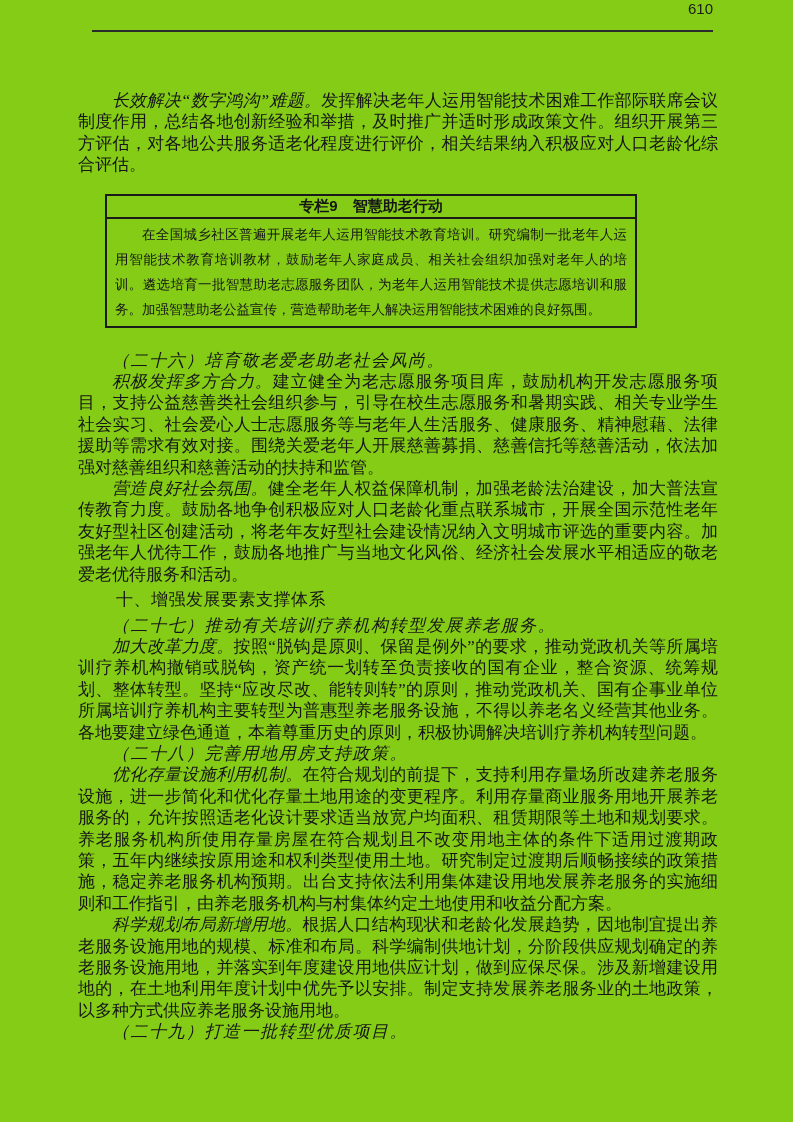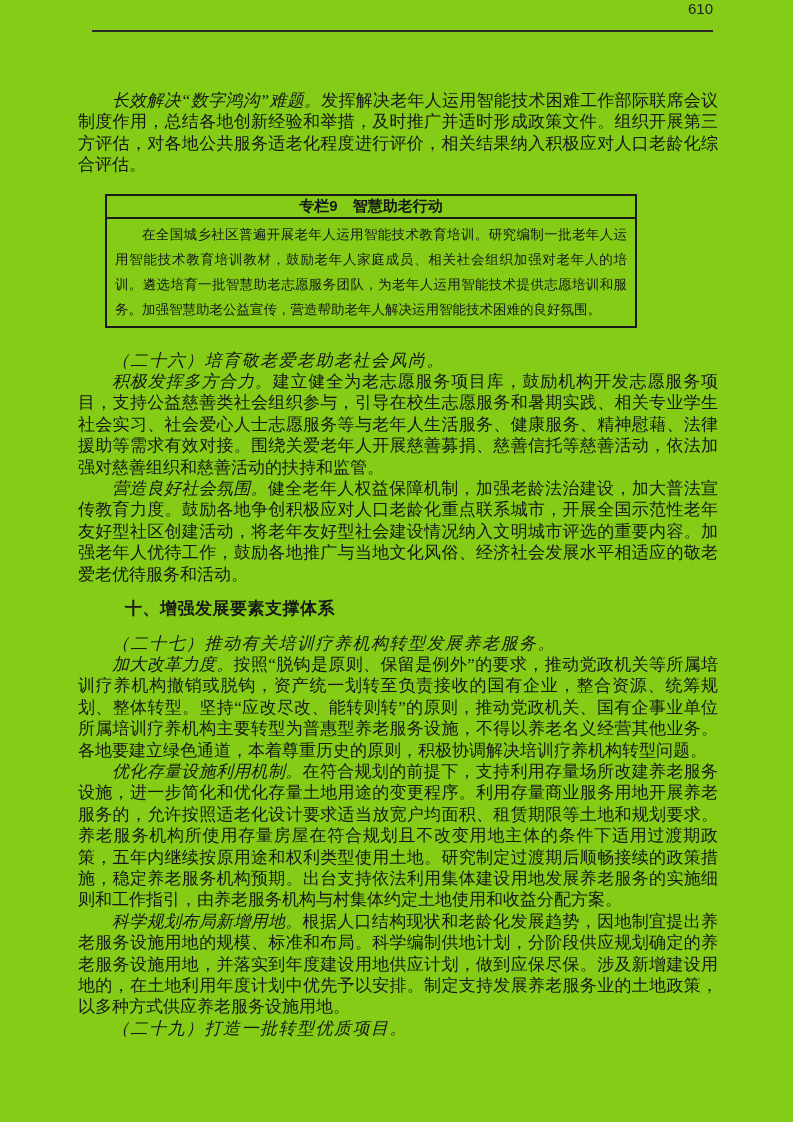--- a/index.html
+++ b/index.html
@@ -34,23 +34,23 @@
     color:#161616;
   }
   .para { margin:0; text-indent:2em; }
   .lead { font-style:italic; }           
   .item-heading {
     margin:0; text-indent:2em;
     font-style:italic;                   
     letter-spacing:1.5px;
   }
   .section-heading {
-    margin:13px; text-indent:2em;
+    margin:4px; text-indent:2em;
     font-family:"Liberation Sans","DejaVu Sans",sans-serif;
-    font-weight:bold;
+    font-weight:normal;
     font-style:normal;
     letter-spacing:0.5px;
   }
   .column-box {
     box-sizing:border-box;
     margin:18px 9px 22px 27px;           
     width:532px;
     border:2px solid #1b1b1b;
     text-indent:0;
   }
@@ -98,20 +98,21 @@
 
     <p class="para"><span class="lead">营造良好社会氛围。</span><span>健全老年人权益保障机制，加强老龄法治建设，加大普法宣传教育力度。鼓励各地争创积极应对人口老龄化重点联系城市，开展全国示范性老年友好型社区创建活动，将老年友好型社会建设情况纳入文明城市评选的重要内容。加强老年人优待工作，鼓励各地推广与当地文化风俗、经济社会发展水平相适应的敬老爱老优待服务和活动。</span></p>
 
     <p class="section-heading">十、增强发展要素支撑体系</p>
 
     <p class="item-heading">（二十七）推动有关培训疗养机构转型发展养老服务。</p>
 
     <p class="para"><span class="lead">加大改革力度。</span><span>按照“脱钩是原则、保留是例外”的要求，推动党政机关等所属培训疗养机构撤销或脱钩，资产统一划转至负责接收的国有企业，整合资源、统筹规划、整体转型。坚持“应改尽改、能转则转”的原则，推动党政机关、国有企事业单位所属培训疗养机构主要转型为普惠型养老服务设施，不得以养老名义经营其他业务。各地要建立绿色通道，本着尊重历史的原则，积极协调解决培训疗养机构转型问题。</span></p>
 
 
+    <p class="item-heading">（二十八）完善用地用房支持政策。</p>
 
     <p class="para"><span class="lead">优化存量设施利用机制。</span><span>在符合规划的前提下，支持利用存量场所改建养老服务设施，进一步简化和优化存量土地用途的变更程序。利用存量商业服务用地开展养老服务的，允许按照适老化设计要求适当放宽户均面积、租赁期限等土地和规划要求。养老服务机构所使用存量房屋在符合规划且不改变用地主体的条件下适用过渡期政策，五年内继续按原用途和权利类型使用土地。研究制定过渡期后顺畅接续的政策措施，稳定养老服务机构预期。出台支持依法利用集体建设用地发展养老服务的实施细则和工作指引，由养老服务机构与村集体约定土地使用和收益分配方案。</span></p>
 
     <p class="para"><span class="lead">科学规划布局新增用地。</span><span>根据人口结构现状和老龄化发展趋势，因地制宜提出养老服务设施用地的规模、标准和布局。科学编制供地计划，分阶段供应规划确定的养老服务设施用地，并落实到年度建设用地供应计划，做到应保尽保。涉及新增建设用地的，在土地利用年度计划中优先予以安排。制定支持发展养老服务业的土地政策，以多种方式供应养老服务设施用地。</span></p>
 
     <p class="item-heading">（二十九）打造一批转型优质项目。</p>
 
   </div>
 </div>
 

